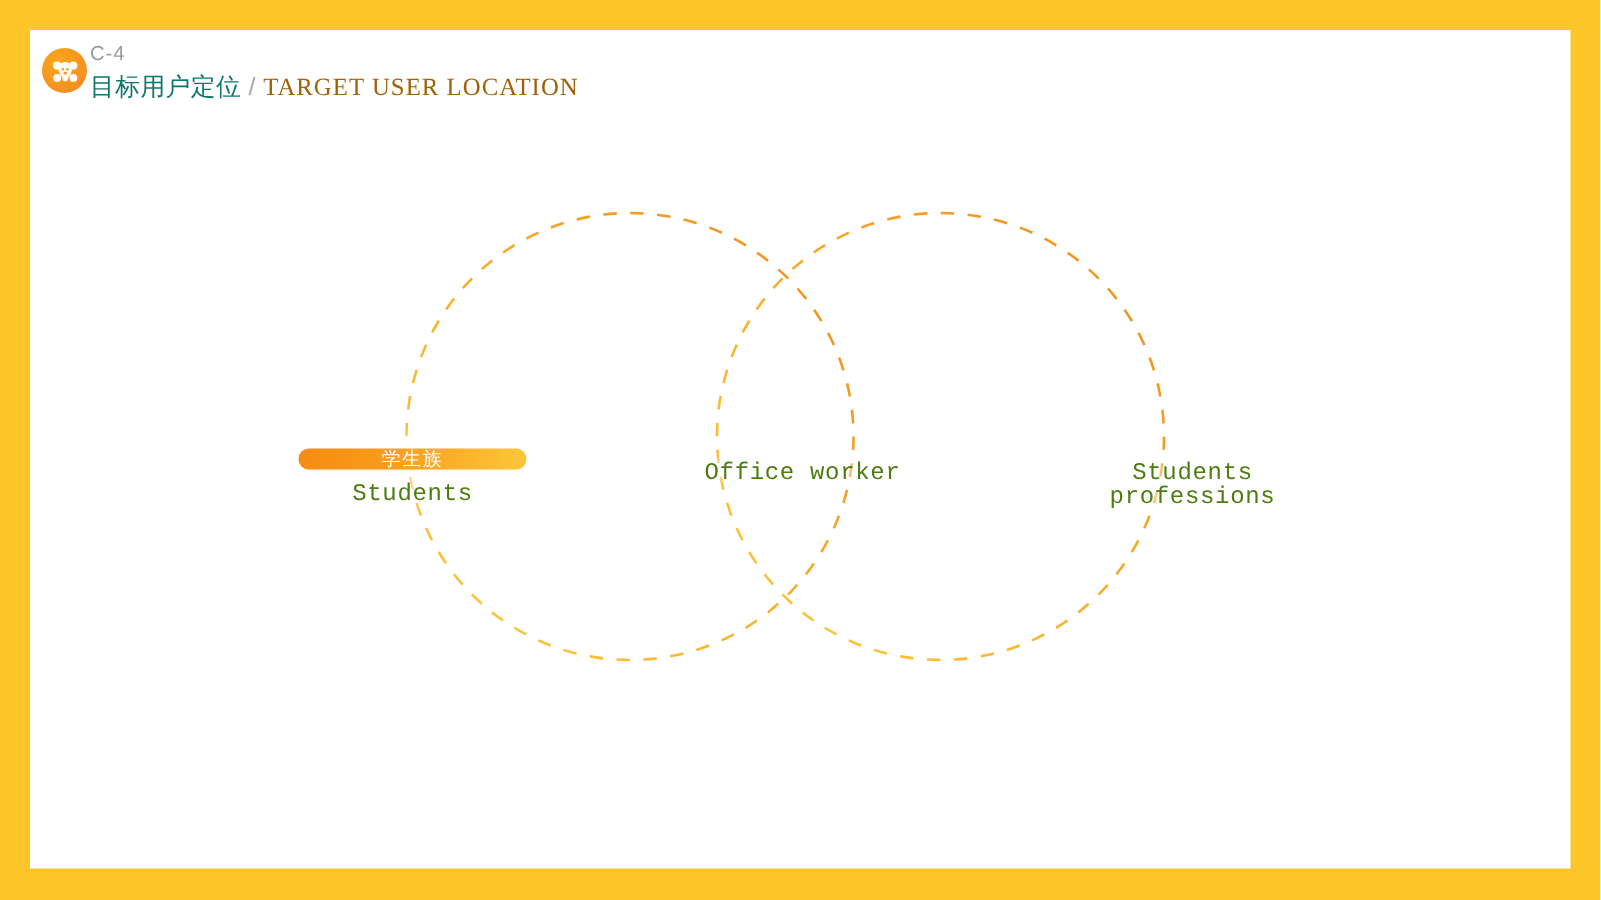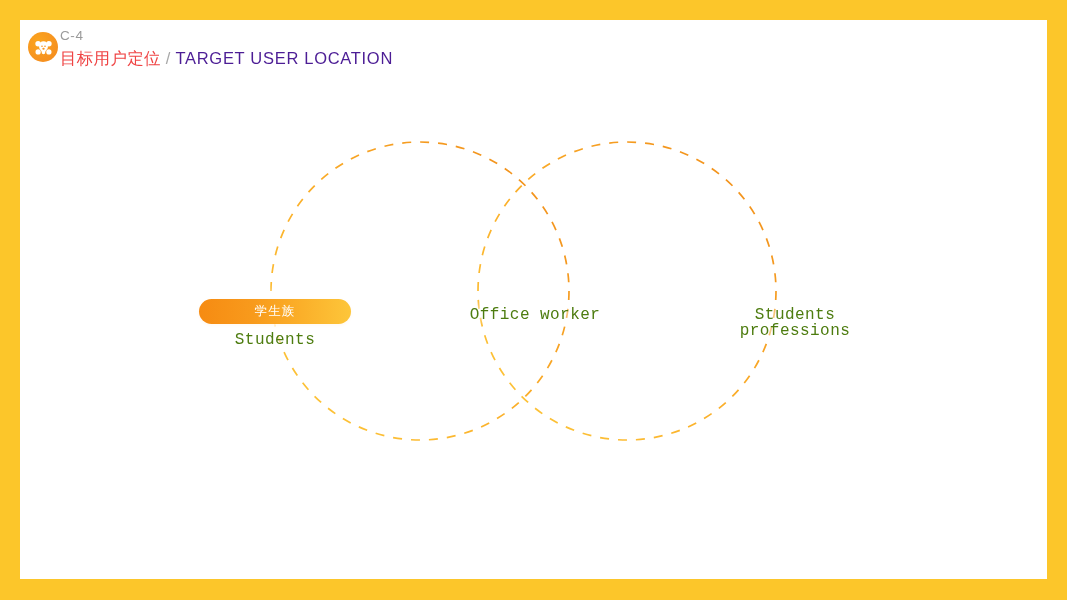--- a/index.html
+++ b/index.html
@@ -67,23 +67,23 @@
     font-weight: 400;
   }
 
   #title-line {
     font-size: 16.5px;
     line-height: 24px;
     letter-spacing: 0.3px;
     white-space: nowrap;
     margin-top: 1px;
   }
-  #title-cn  { color: #ef4444; }
+  #title-cn  { color: #0f766e; }
   #title-sep { color: #a8a8a8; }
-  #title-en  { color: #4c1d95; letter-spacing: 0.7px; }
+  #title-en  { color: #a16207; letter-spacing: 0.7px; font-family: Liberation Serif, serif; }
 
   
   #diagram {
     position: absolute;
     left: 0;
     top: 0;
     width: 1027px;
     height: 559px;
   }
 
@@ -97,21 +97,21 @@
   }
 
   
   .node {
     position: absolute;
     width: 152px;
     text-align: center;
   }
 
   .pill {
-    height: 25px;
+    height: 14px;
     border-radius: 13px;
     background: linear-gradient(to right, #F68B12 0%, #F89A1C 35%, #FBB02A 68%, #FDC63A 100%);
     box-shadow: 0 0 10px 5px rgba(255,255,255,0.95),
                 0 1px 3px rgba(240,150,40,0.30);
     display: flex;
     align-items: center;
     justify-content: center;
     position: relative;
     z-index: 3;
   }

